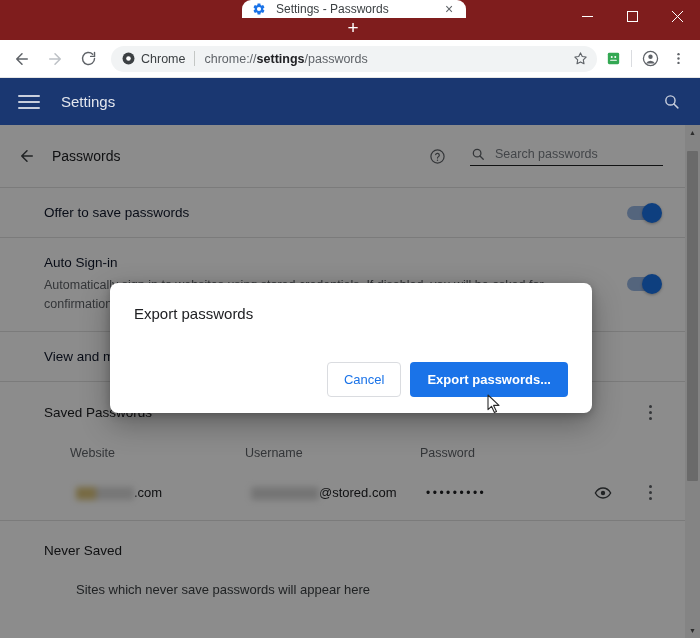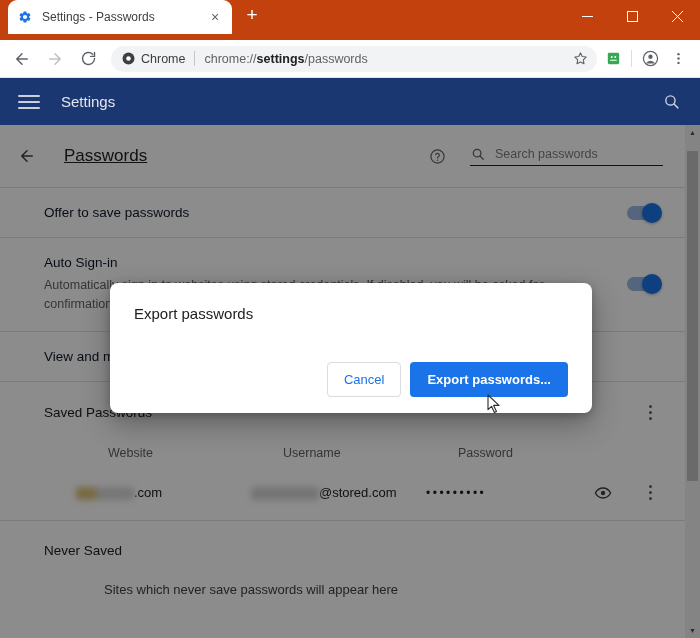--- a/index.html
+++ b/index.html
@@ -14,23 +14,24 @@
   .window {
     position: relative;
     width: 700px; height: 638px;
     background: #1a73c8;
     overflow: hidden;
   }
 
   .titlebar {
     position: relative;
     height: 40px;
-    background: #c2410c;
-    display: flex;
-    align-items: flex-start;
+    background: #7f1d1d;
+    display: flex;
+    align-items: center;
+    flex-direction: column;
   }
 
   .tab {
     margin-left: 8px;
     width: 224px;
     height: 34px;
     background: #ffffff;
     border-radius: 9px 9px 0 0;
     display: flex;
     align-items: center;
@@ -214,24 +215,23 @@
     padding: 0 22px 0 44px;
   }
   .back-arrow {
     width: 22px; height: 22px;
     display: flex; align-items: center; justify-content: center;
     color: #3c4043;
     cursor: pointer;
     margin-left: -28px;
   }
   .sub-title {
-    margin-left: 26px;
-    font-size: 17px;
+    margin-left: 14px;
+    font-size: 14px;
     color: #202124;
-    text-decoration: underline;
   }
   .sub-right {
     margin-left: auto;
     display: flex;
     align-items: center;
   }
   .help-ico {
     width: 22px; height: 22px;
     display: flex; align-items: center; justify-content: center;
     color: #5f6368;
@@ -307,21 +307,21 @@
     width: 22px; height: 26px;
     display: flex; flex-direction: column; align-items: center; justify-content: center;
     gap: 3px;
     cursor: pointer;
   }
   .kebab i { width: 3px; height: 3px; border-radius: 50%; background: #5f6368; display: block; }
 
   .tbl-head {
     display: flex;
     align-items: center;
-    padding: 6px 24px 6px 108px;
+    padding: 6px 24px 6px 70px;
     font-size: 12.5px;
     color: #5f6368;
   }
   .col-site { width: 175px; }
   .col-user { width: 175px; }
   .col-pass { width: 150px; }
   .col-act { margin-left: auto; display: flex; align-items: center; }
 
   .tbl-row {
     display: flex;
@@ -355,21 +355,20 @@
 
   .never-head {
     padding: 22px 24px 10px 44px;
     font-size: 13.5px;
     color: #202124;
   }
   .never-body {
     padding: 14px 24px 14px 76px;
     font-size: 13px;
     color: #3c4043;
-    margin-left: 28px;
   }
 
   
   .vscroll {
     position: absolute;
     top: 0; right: 0;
     width: 15px;
     height: 513px;
     background: #f1f1f1;
     z-index: 5;

